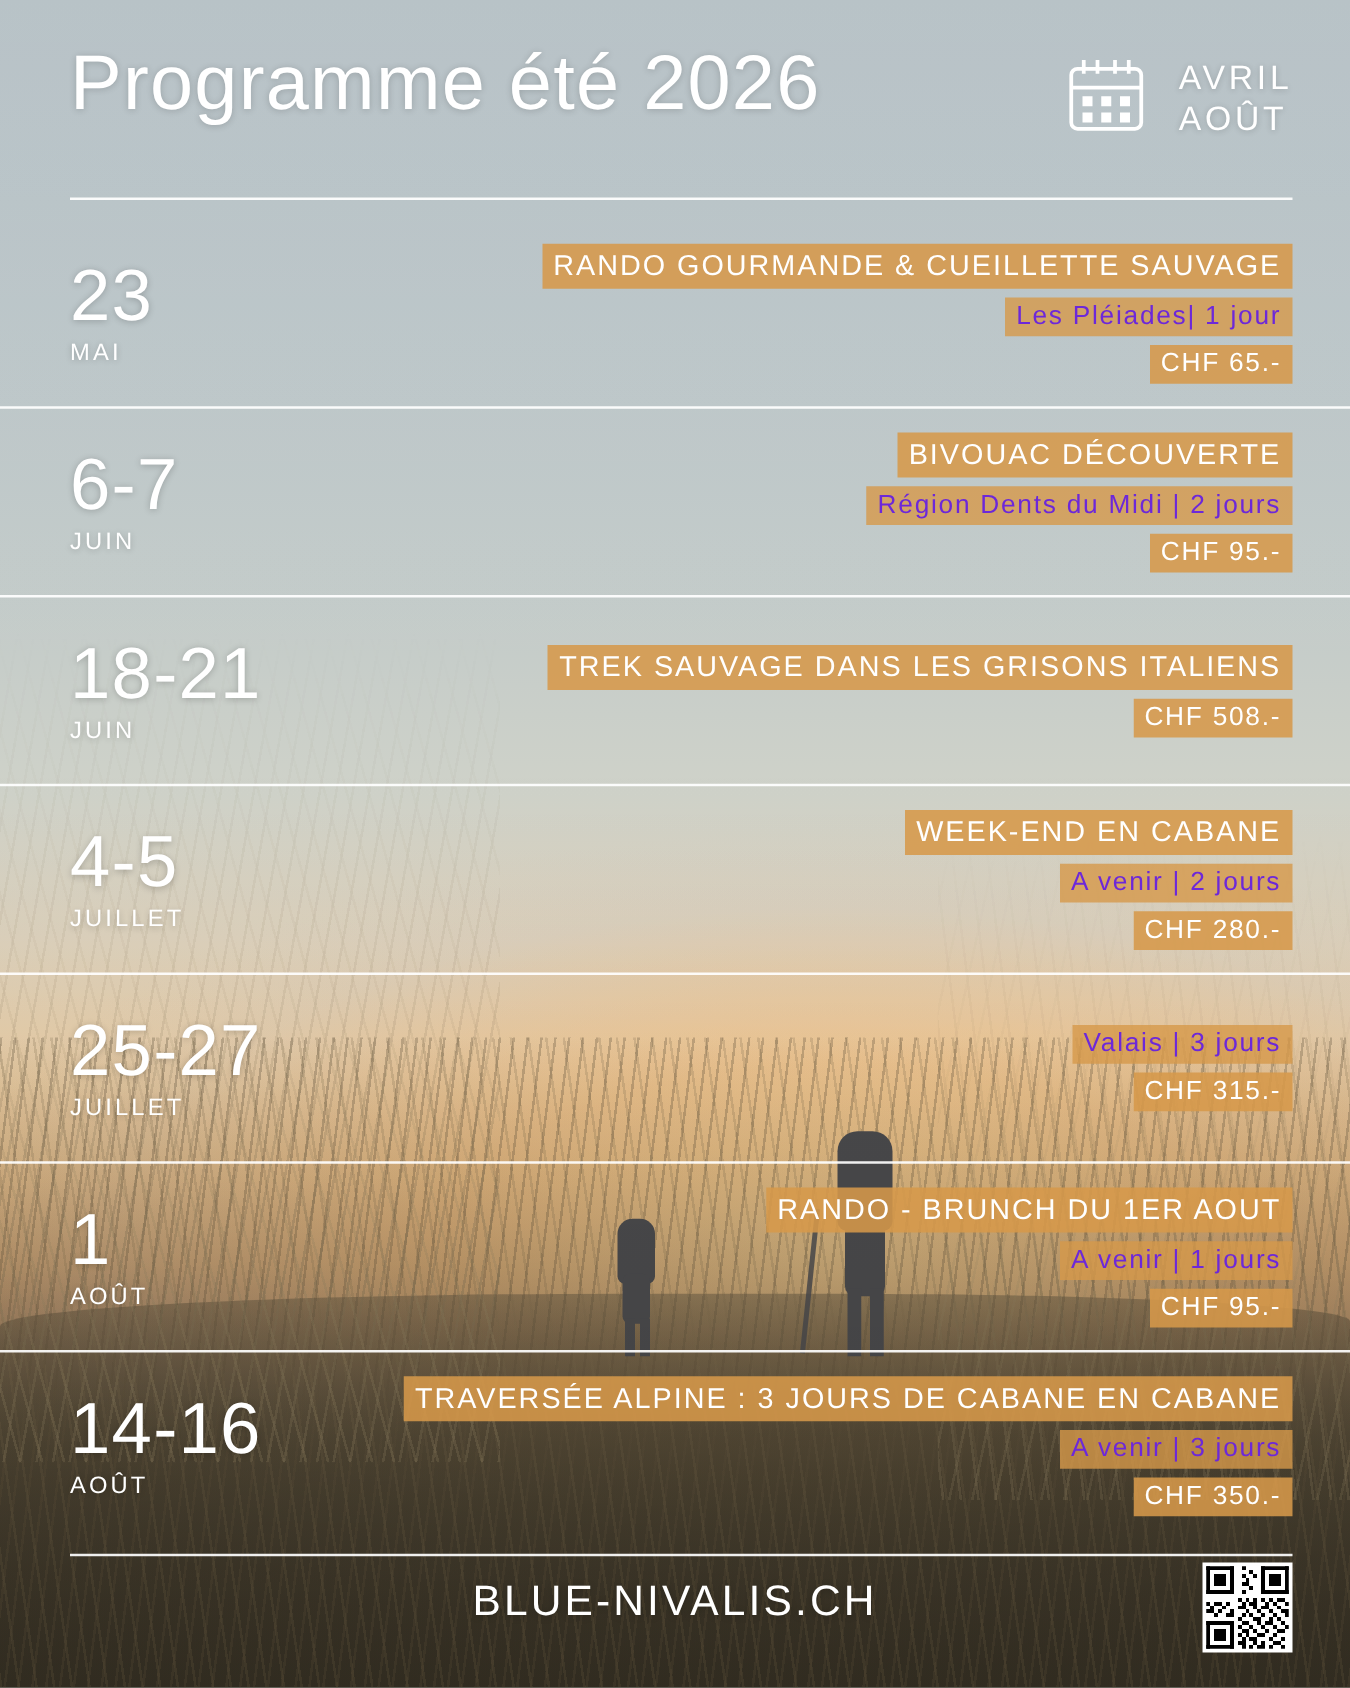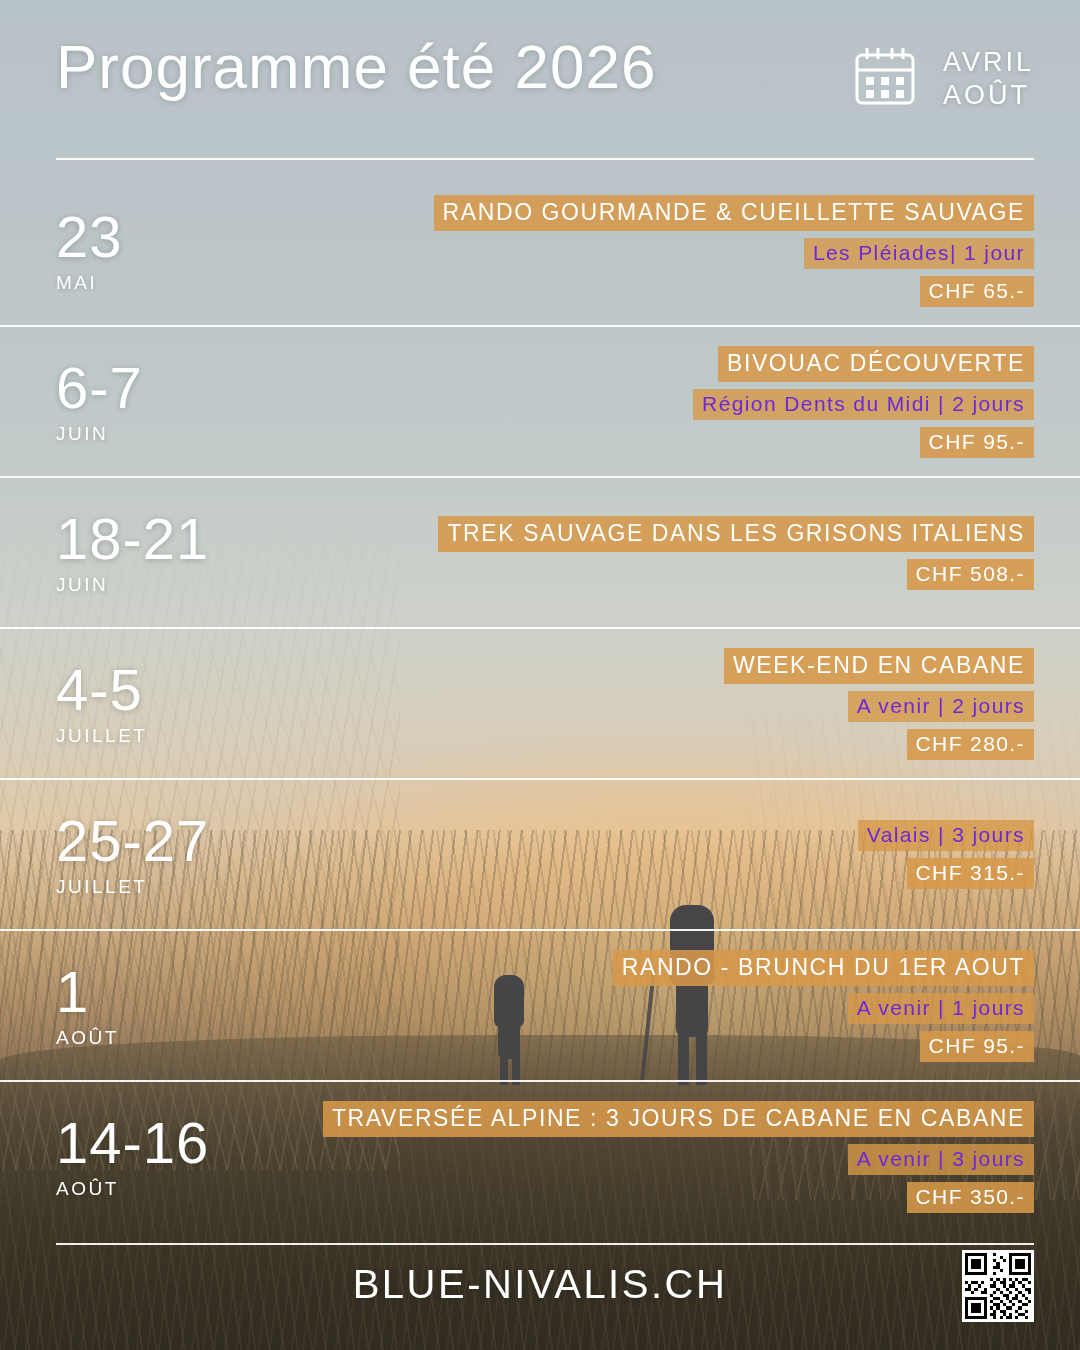--- a/index.html
+++ b/index.html
@@ -167,21 +167,21 @@
   }
 
   .footer-rule{
     position:absolute;left:56px;right:46px;bottom:105px;height:2px;background:rgba(255,255,255,0.92);
   }
   .footer{
     position:absolute;left:0;right:0;bottom:30px;height:70px;
   }
   .website{
     position:absolute;left:0;right:0;top:12px;text-align:center;
-    color:#ffffff;font-size:40px;letter-spacing:2.5px;
+    color:#ffffff;font-size:34px;letter-spacing:2.5px;
     text-shadow:0 1px 6px rgba(0,0,0,0.25);
   }
   .qr{
     position:absolute;right:46px;top:0;width:72px;height:72px;
     background:#ffffff;padding:3px;box-sizing:border-box;
   }
   .qr svg{display:block;width:100%;height:100%;}
 </style>
 </head>
 <body>

